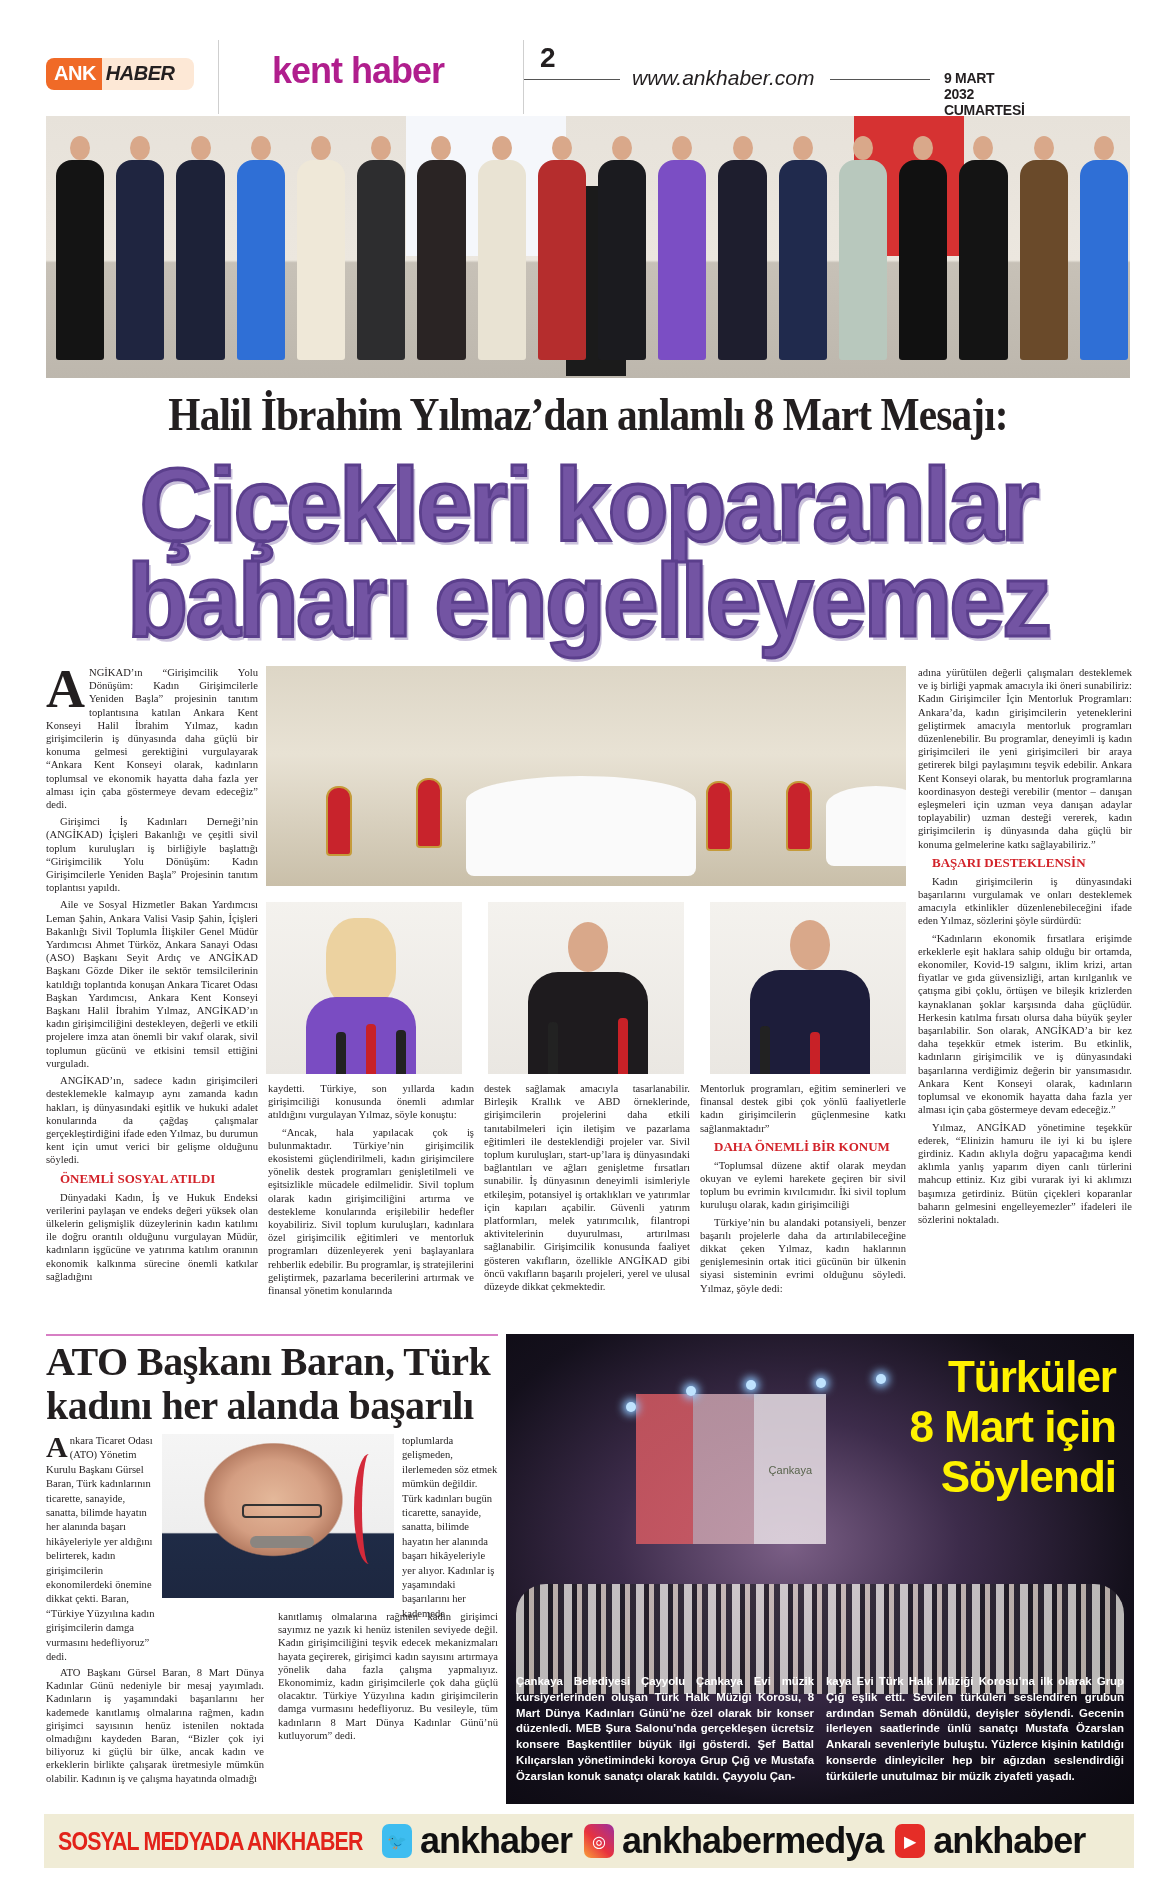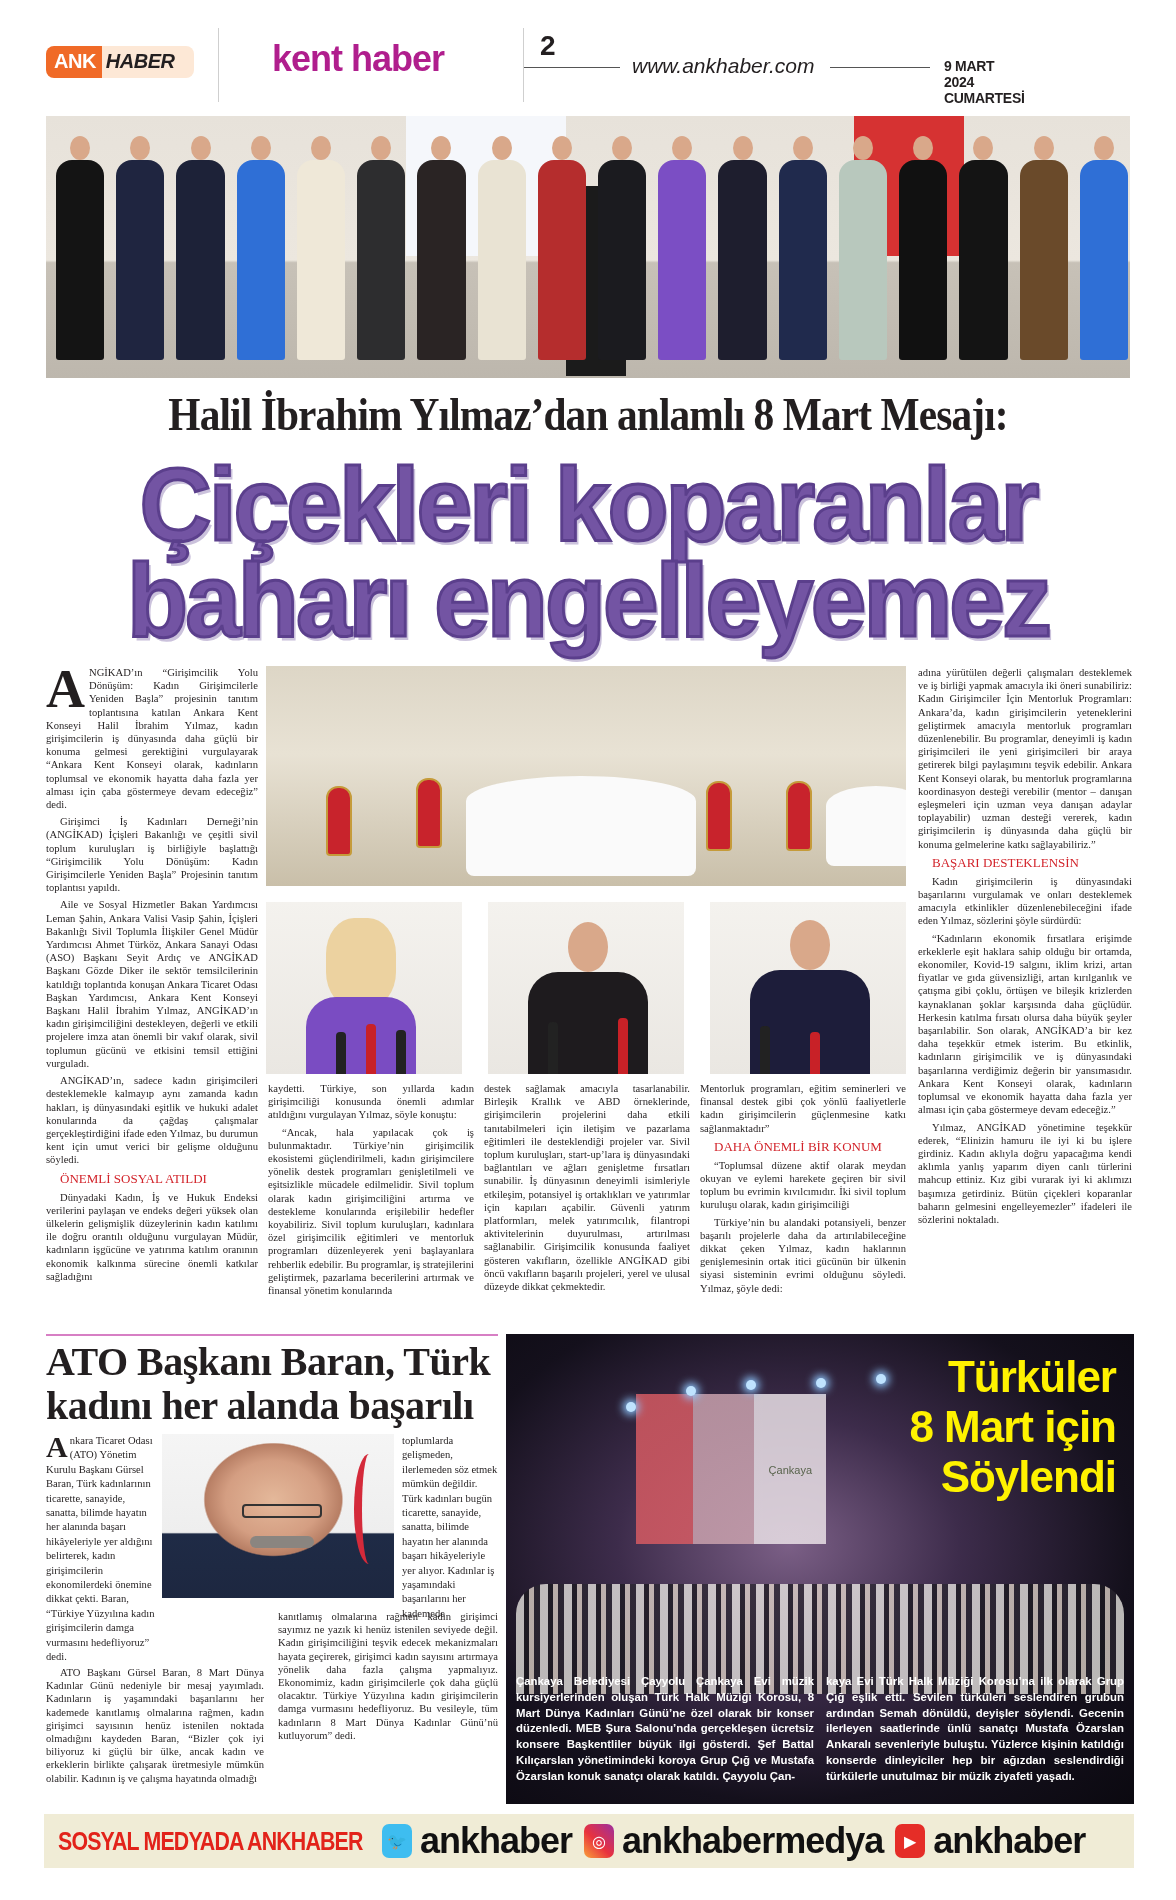--- a/index.html
+++ b/index.html
@@ -1,20 +1,20 @@
 <!DOCTYPE html>
 <html><head>
 <meta charset="utf-8">
 <style>
   * { box-sizing: border-box; margin: 0; padding: 0; }
   html, body { width: 1176px; height: 1900px; background: #ffffff; overflow: hidden; }
   body { position: relative; font-family: "Liberation Serif", serif; color: #231f20; }
 
   
-  .masthead { position: absolute; left: 0; top: 0; width: 944px; height: 100px; }
+  .masthead { position: absolute; left: 0; top: 12px; width: 944px; height: 100px; }
   .logo { position: absolute; left: 46px; top: 46px; width: 148px; height: 32px; display: flex; border-radius: 8px; overflow: hidden; }
   .logo .l1 { background: #f06a27; color: #fff; font-family: "Liberation Sans", sans-serif; font-weight: bold; font-size: 20px; padding: 4px 6px 0 8px; letter-spacing: -0.5px; }
   .logo .l2 { background: #fde8d6; color: #231f20; font-family: "Liberation Sans", sans-serif; font-weight: bold; font-style: italic; font-size: 20px; padding: 4px 8px 0 4px; flex: 1; letter-spacing: -0.5px; }
   .vline { position: absolute; top: 28px; width: 1px; height: 74px; background: #cfcfcf; }
   .section-name { position: absolute; left: 272px; top: 38px; font-family: "Liberation Sans", sans-serif; font-weight: bold; font-size: 36px; color: #b01e8d; letter-spacing: -1px; text-align: right; }
   .page-num { position: absolute; left: 540px; top: 30px; font-family: "Liberation Sans", sans-serif; font-weight: bold; font-size: 28px; }
   .hline { position: absolute; height: 1px; background: #555; top: 67px; }
   .site-url { position: absolute; left: 632px; top: 54px; font-family: "Liberation Sans", sans-serif; font-style: italic; font-size: 21px; }
   .date { position: absolute; left: 944px; top: 58px; font-family: "Liberation Sans", sans-serif; font-weight: bold; font-size: 14px; letter-spacing: -0.3px; }
 
@@ -38,21 +38,21 @@
   .kicker { position: absolute; left: 0; width: 1176px; top: 388px; text-align: center; font-family: "Liberation Serif", serif; font-weight: bold; font-size: 46px; letter-spacing: -1px; transform: scaleX(0.9); }
   .mega { position: absolute; left: 0; width: 1176px; text-align: center; font-family: "Liberation Sans", sans-serif; font-weight: 900; font-size: 104px; line-height: 1; color: #7354a3; letter-spacing: -3px;
     -webkit-text-stroke: 3px #5b3f8c; text-shadow: 3px 4px 0 #cbc2dc; transform: scaleX(0.96); }
   .mega.l1 { top: 452px; }
   .mega.l2 { top: 548px; }
 
   
   .col { position: absolute; font-family: "Liberation Serif", serif; font-size: 10.6px; line-height: 13.2px; text-align: justify; color: #231f20; }
   .col p { text-indent: 14px; margin-bottom: 4px; }
   .col p.noind { text-indent: 0; }
-  .subhead { color: #d2232a; font-weight: normal; font-size: 13px; line-height: 16px; margin: 2px 0 4px 14px; font-family: "Liberation Serif", serif; }
+  .subhead { color: #d2232a; font-weight: bold; font-size: 13px; line-height: 16px; margin: 2px 0 4px 14px; font-family: "Liberation Serif", serif; }
   .dropcap { float: left; font-size: 54px; line-height: 42px; font-weight: bold; margin: 2px 4px 0 0; font-family: "Liberation Serif", serif; }
   .dropcap-sm { float: left; font-size: 30px; line-height: 24px; font-weight: bold; margin: 1px 2px 0 0; font-family: "Liberation Serif", serif; }
 
   .divider-pink { position: absolute; left: 46px; top: 1334px; width: 452px; height: 2px; background: #d77fc4; }
 
   
   .ato-title { position: absolute; left: 46px; top: 1340px; width: 452px; font-family: "Liberation Serif", serif; font-weight: bold; font-size: 40px; line-height: 44px; letter-spacing: -0.5px; }
   .portrait { left: 162px; top: 1434px; width: 232px; height: 164px;
     background: radial-gradient(ellipse at 48% 40%, #e4b89a 0%, #d49e82 28%, #b77e64 40%, transparent 41%),
                 linear-gradient(180deg, #f5f5f5 0%, #eeeeee 60%, #1f2b46 61%, #1d2740 100%); }
@@ -85,21 +85,21 @@
     <span class="l1">ANK</span>
     <span class="l2">HABER</span>
   </div>
   <div class="vline" style="left:218px"></div>
   <div class="section-name">kent haber</div>
   <div class="vline" style="left:523px"></div>
   <div class="page-num">2</div>
   <div class="hline" style="left:524px;width:96px"></div>
   <div class="site-url">www.ankhaber.com</div>
   <div class="hline" style="left:830px;width:100px"></div>
-  <div class="date">9 MART 2024 CUMARTESİ</div>
+  <div class="date">9 MART 2032 CUMARTESİ</div>
 </header>
 
 <div class="photo group-photo">
   <div class="backdrop" style="left:360px;width:160px;background:#f5f7fb"></div>
   <div class="backdrop" style="left:808px;width:110px;background:#d63232"></div>
   <div class="backdrop" style="left:520px;width:60px;height:190px;top:70px;background:#1b1b1b"></div>
 <div class="person" style="left: 10px; width: 48.2222px; height: 200px; background: rgb(20, 20, 20);"></div>
     <div class="head" style="left: 24.1111px; top: 20px;"></div>
     <div class="person" style="left: 70.2222px; width: 48.2222px; height: 200px; background: rgb(31, 37, 64);"></div>
     <div class="head" style="left: 84.3333px; top: 20px;"></div>

